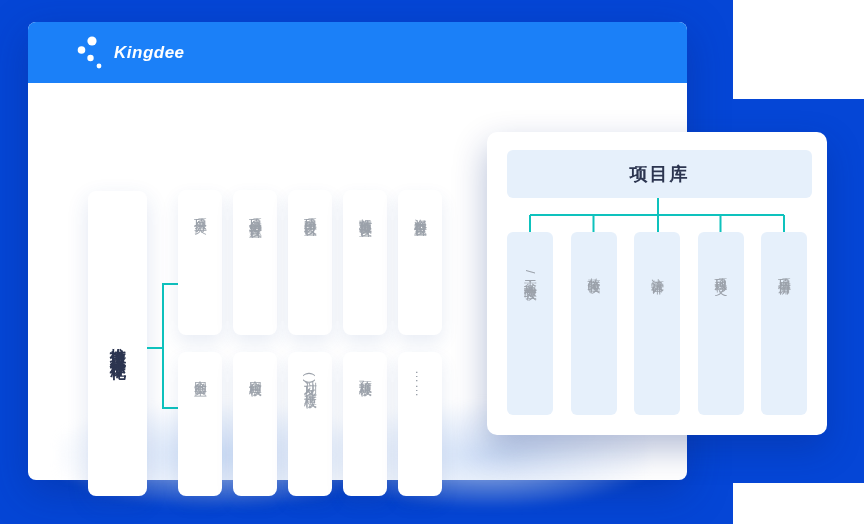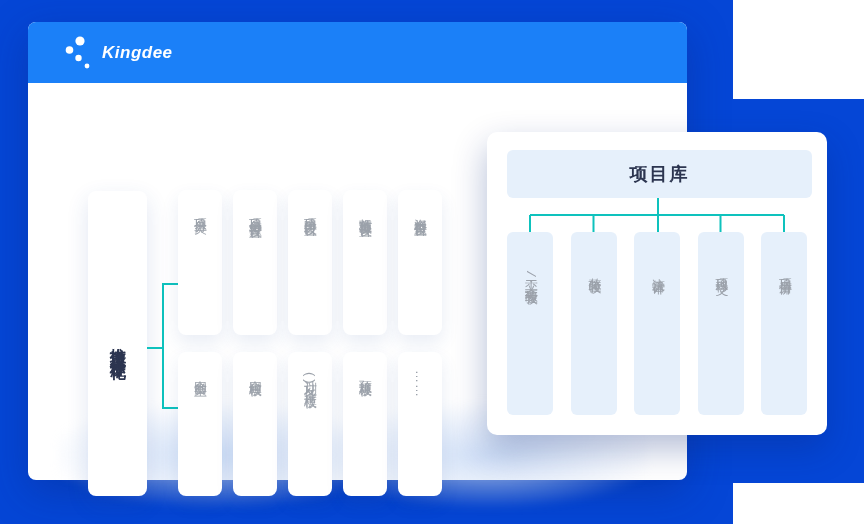--- a/index.html
+++ b/index.html
@@ -20,21 +20,21 @@
   .bg2{position:absolute;left:733px;top:99px;width:131px;height:384px;background:var(--deco_blue)}
 
   .panel{
     position:absolute;left:28px;top:22px;width:659px;height:458px;
     background:#fff;border-radius:8px;z-index:2;
     box-shadow:0 12px 40px rgba(8,38,120,.35);
   }
   .header{
     height:61px;background:var(--header_blue);
     border-radius:8px 8px 0 0;
-    display:flex;align-items:center;padding-left:36px;
+    display:flex;align-items:center;padding-left:48px;
   }
   .logo{display:flex;align-items:center;gap:8px}
   .logo svg{display:block}
   .logo-text{color:#fff;font-size:17px;font-weight:bold;font-style:italic;letter-spacing:.5px}
 
   .content{position:relative;height:397px}
   .glow{
     position:absolute;left:30px;top:285px;width:590px;height:150px;
     background:
       radial-gradient(42% 52% at 27% 58%, rgba(203,220,246,.9), rgba(255,255,255,0) 70%),
@@ -71,21 +71,20 @@
   }
   .gcard span{
     writing-mode:vertical-rl;text-orientation:mixed;
     padding-top:18px;font-size:13px;color:var(--gray);letter-spacing:1px;
   }
 
   .right-card{
     position:absolute;left:487px;top:132px;width:340px;height:303px;
     background:#fff;border-radius:10px;z-index:3;
     box-shadow:0 14px 34px rgba(8,38,120,.30);
-    font-family:Liberation Mono, monospace;
   }
   .lib-bar{
     position:absolute;left:20px;top:18px;width:305px;height:48px;
     background:var(--card_blue);border-radius:6px;
     display:flex;align-items:center;justify-content:center;
   }
   .lib-bar span{font-size:18px;font-weight:bold;color:var(--navy);letter-spacing:2px}
   .tree{position:absolute;left:0;top:0;pointer-events:none}
   .lib-cards{position:absolute;left:20px;top:100px;display:flex;gap:17.5px}
   .lcard{

